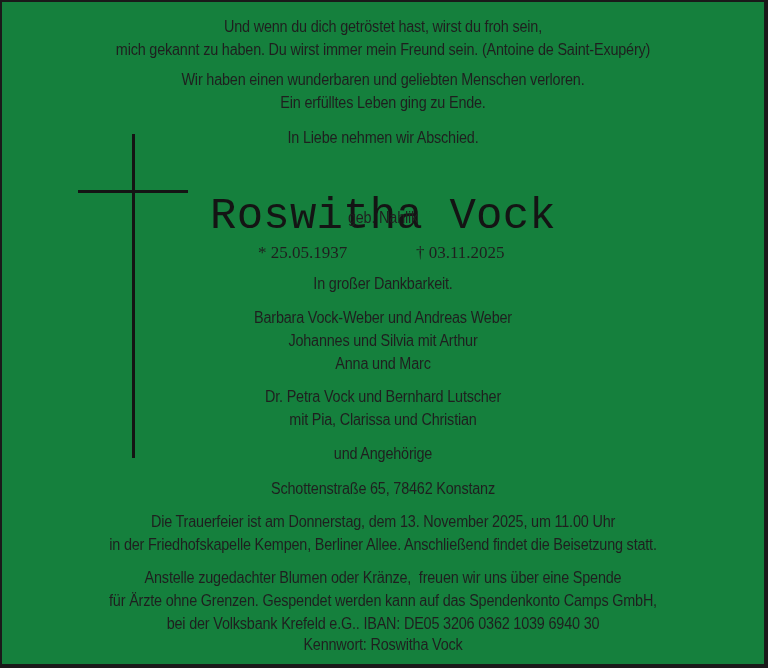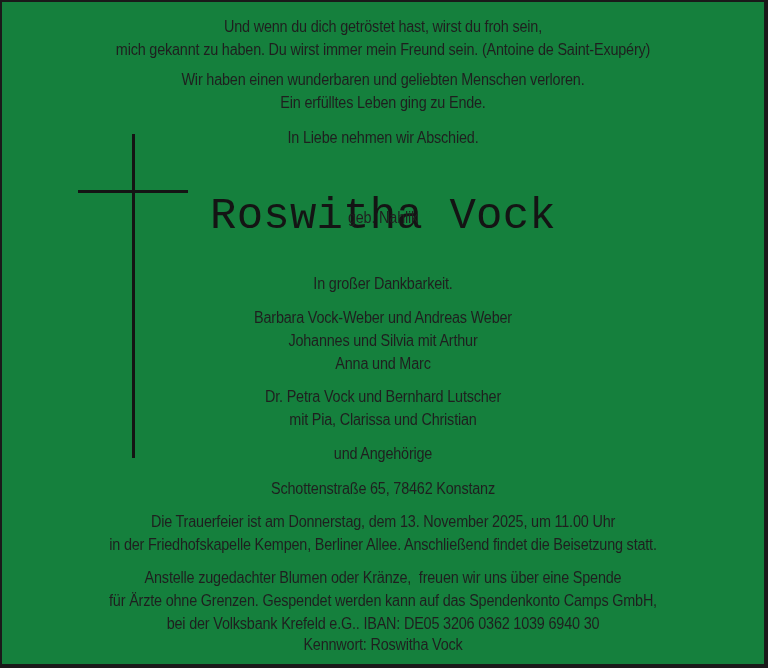--- a/index.html
+++ b/index.html
@@ -38,20 +38,24 @@
 
   <div class="line cond" style="top:68px">Wir haben einen wunderbaren und geliebten Menschen verloren.</div>
   <div class="line cond" style="top:91px">Ein erfülltes Leben ging zu Ende.</div>
 
   <div class="line cond" style="top:126px">In Liebe nehmen wir Abschied.</div>
 
   <div class="line name" style="top:155px">Roswitha Vock</div>
 
   <div class="line cond" style="top:206px">geb. Nahlik</div>
 
+  <div class="dates">
+    <span style="left:256px">* 25.05.1937</span>
+    <span style="left:414px">† 03.11.2025</span>
+  </div>
 
   <div class="line cond" style="top:272px">In großer Dankbarkeit.</div>
 
   <div class="line cond" style="top:306px">Barbara Vock-Weber und Andreas Weber</div>
   <div class="line cond" style="top:329px">Johannes und Silvia mit Arthur</div>
   <div class="line cond" style="top:352px">Anna und Marc</div>
 
   <div class="line cond" style="top:385px">Dr. Petra Vock und Bernhard Lutscher</div>
   <div class="line cond" style="top:408px">mit Pia, Clarissa und Christian</div>
 

